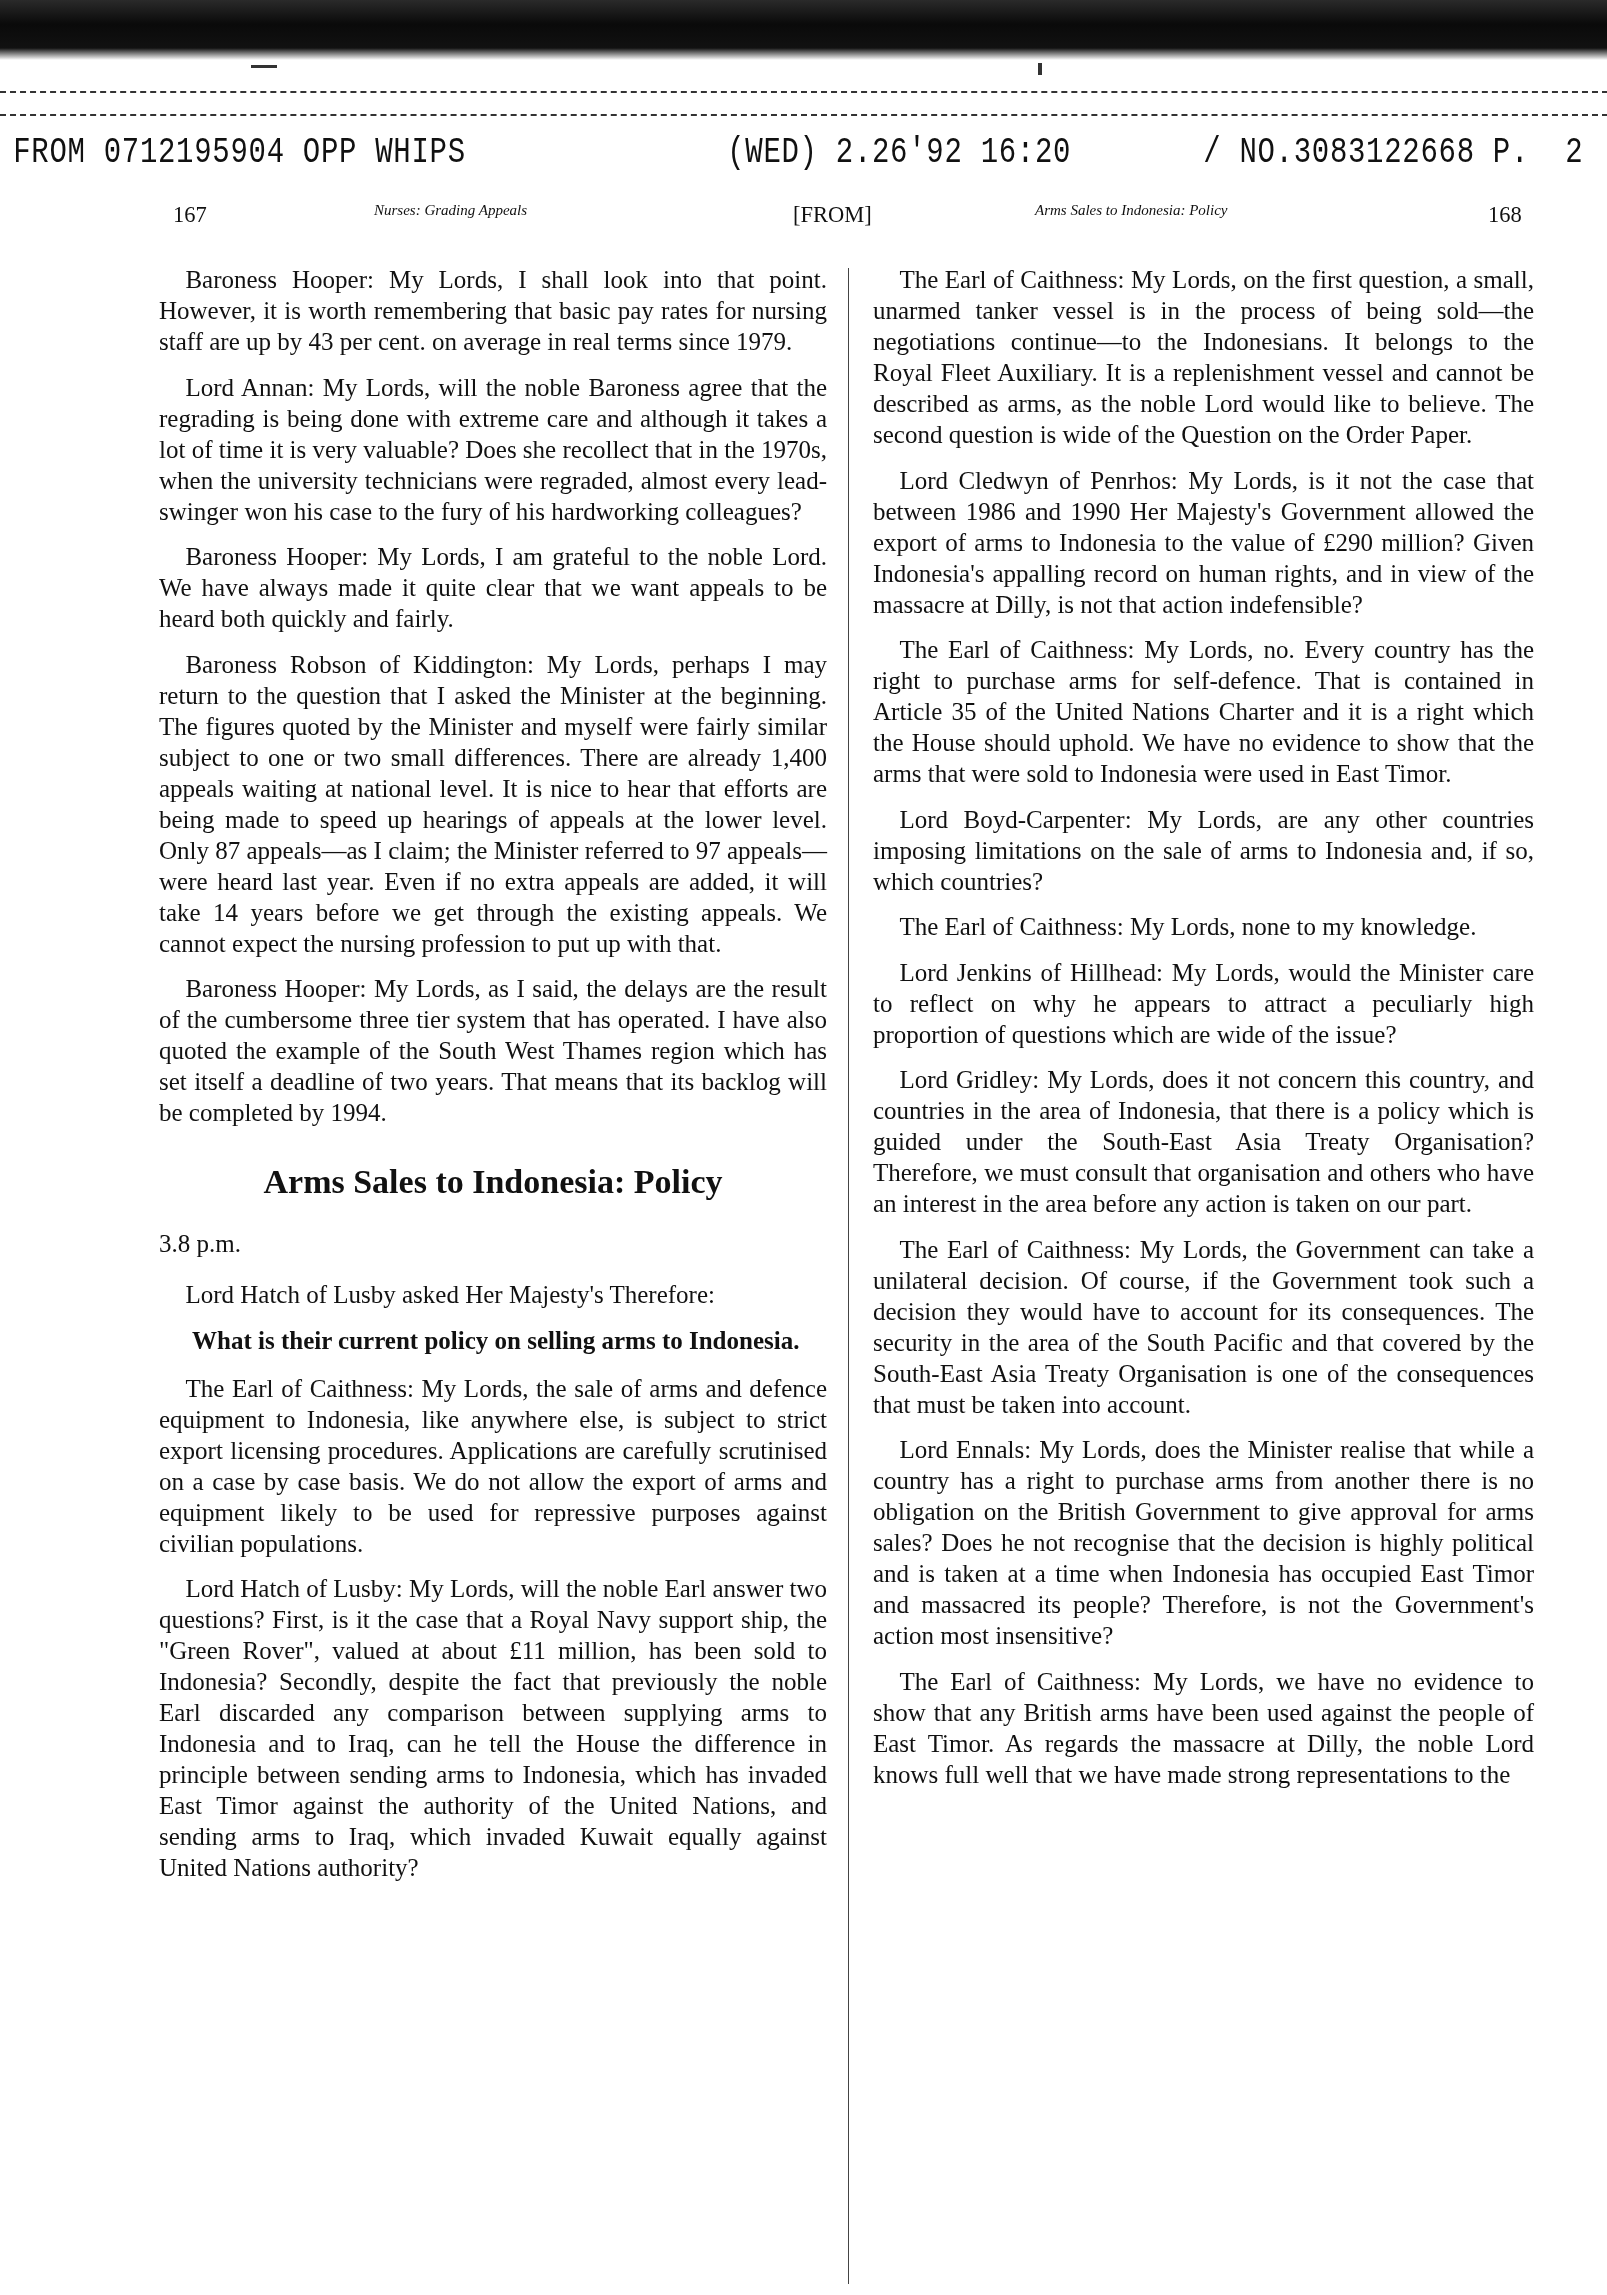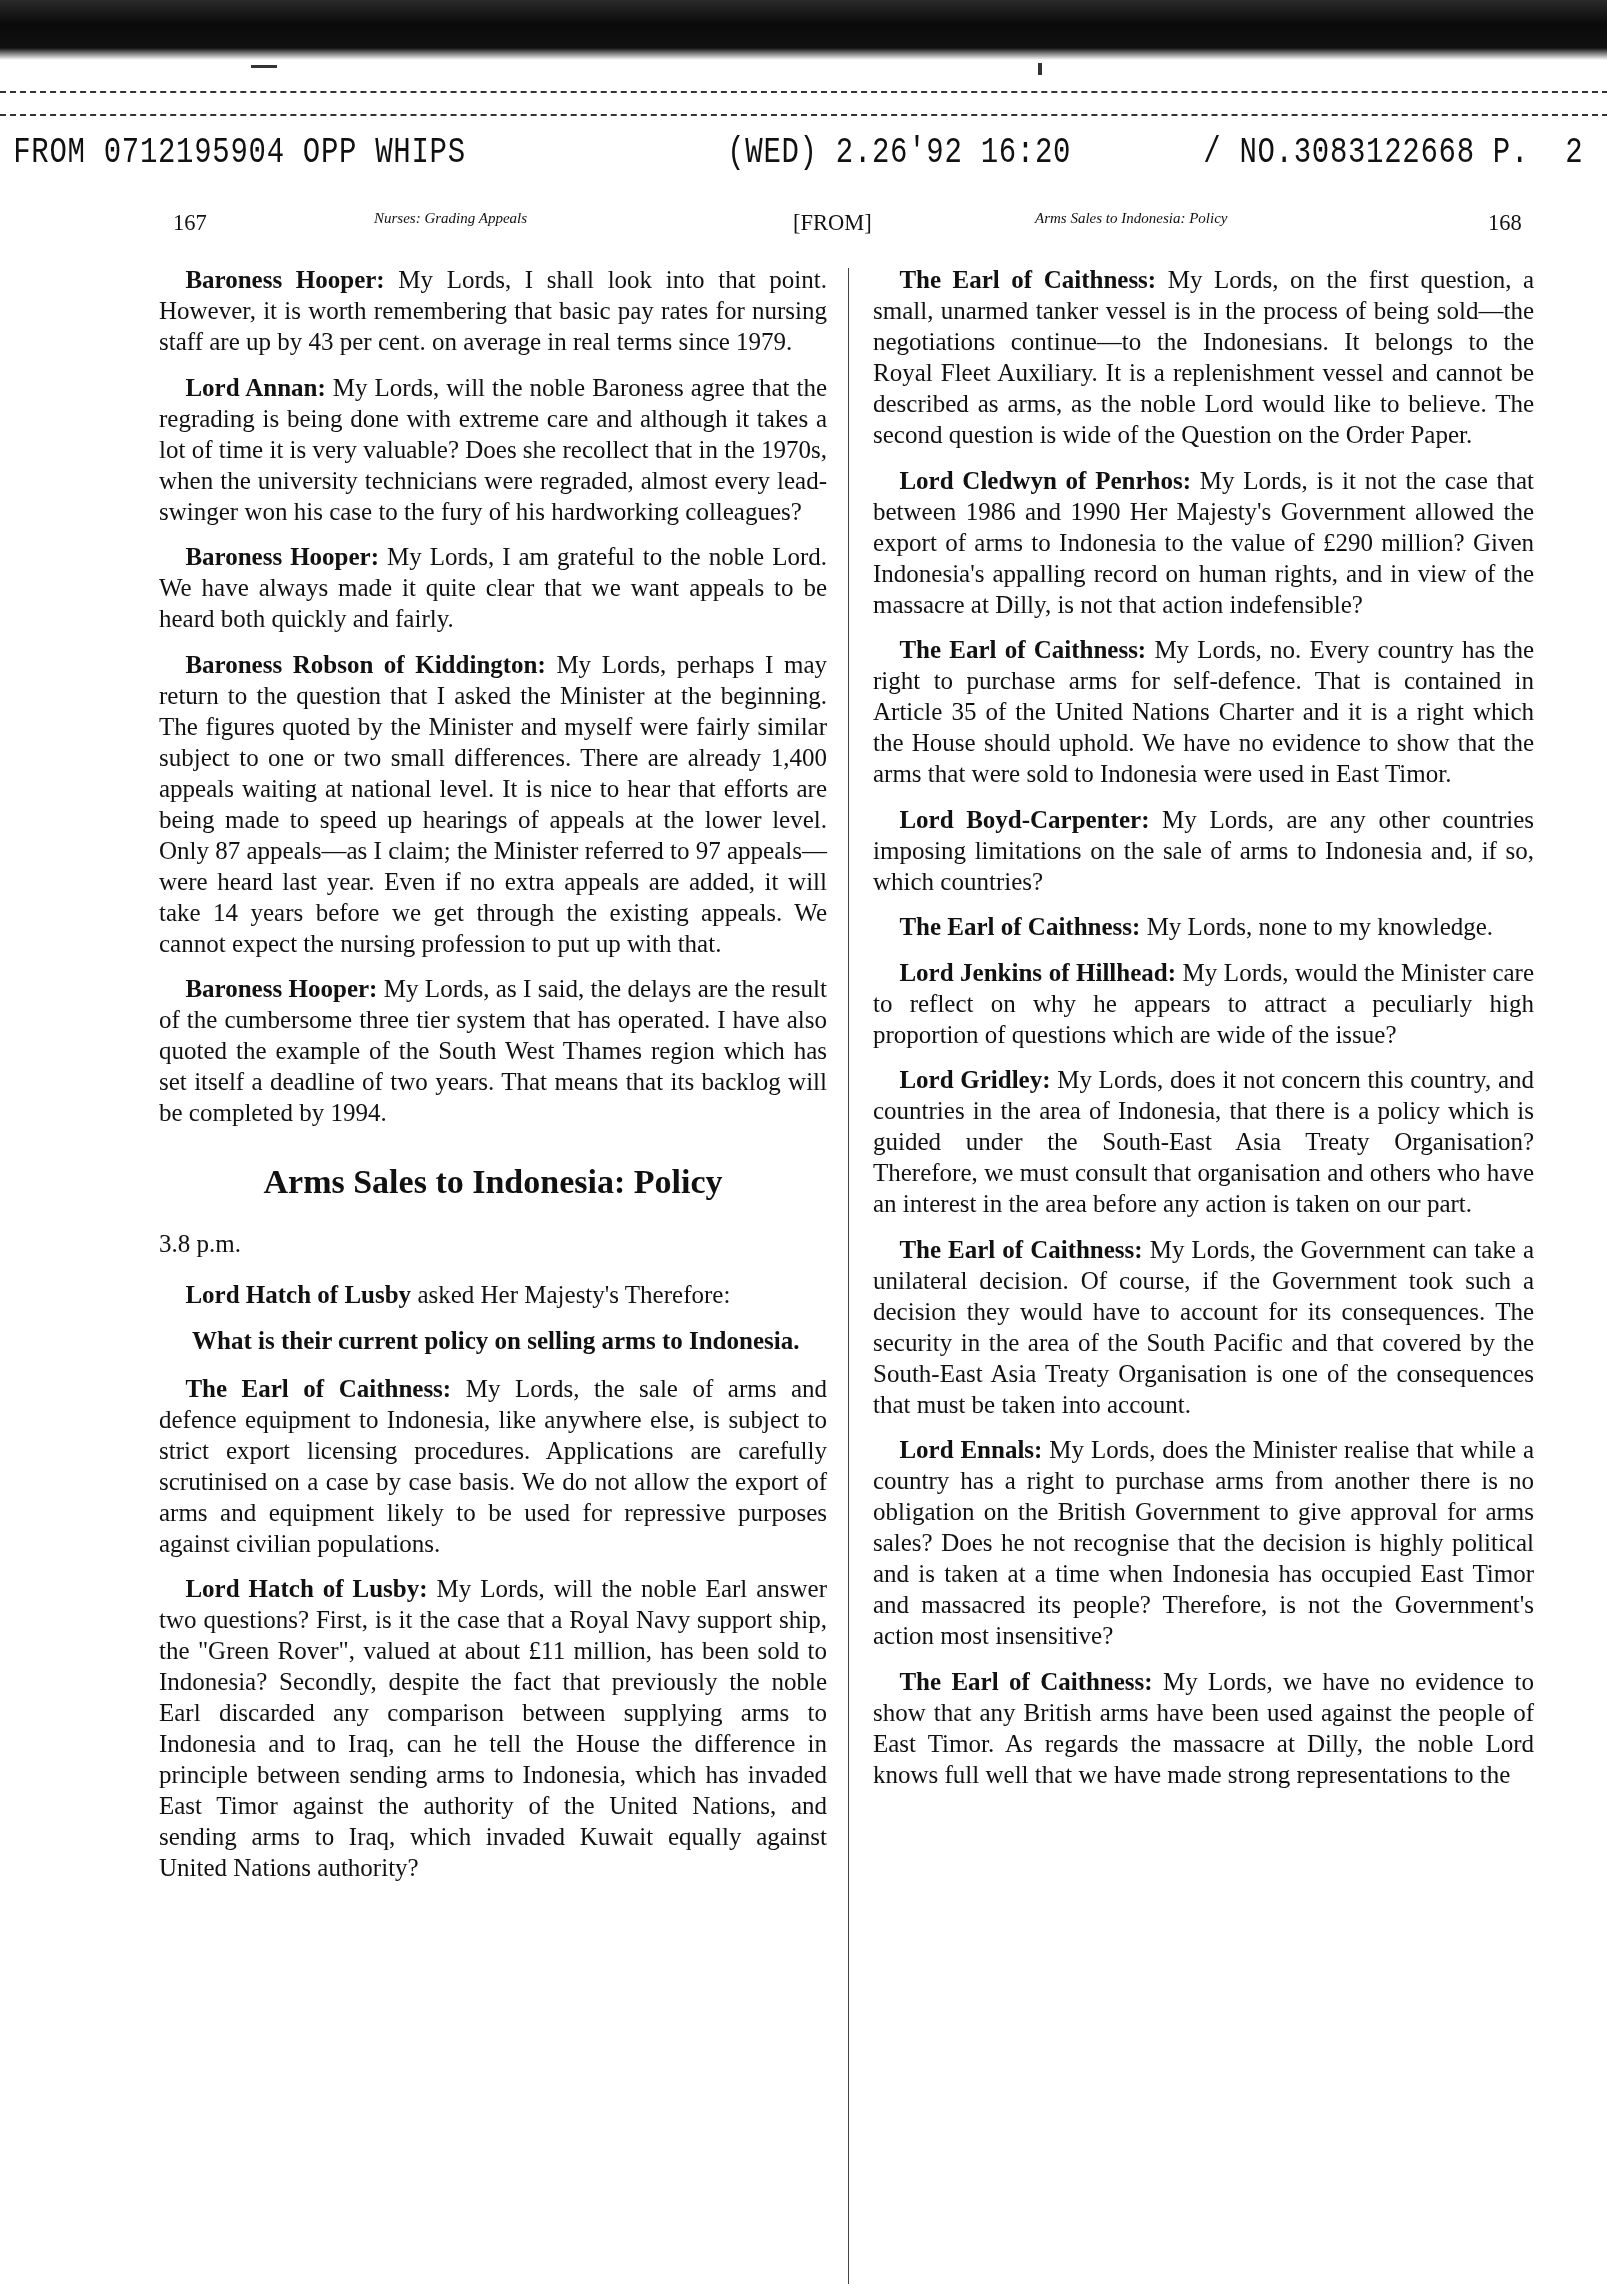--- a/index.html
+++ b/index.html
@@ -2,29 +2,29 @@
 <html style="font-size:10.6px"><head>
 <meta charset="utf-8">
 <style>
   html, body { margin: 0; padding: 0; background: #ffffff; }
   body { width: 1608px; height: 2295px; position: relative; overflow: hidden; font-family: "Liberation Serif", serif; color: #111; }
   .fax-bar { position: absolute; left: 0; top: 0; width: 1608px; height: 60px; background: linear-gradient(180deg, #2a2a2a 0%, #0a0a0a 40%, #111 80%, #fff 100%); }
   .fax-bar-speck { position: absolute; height: 2.6px; background: #333; }
   .dashed-rule { position: absolute; left: 0; width: 1608px; border-top: 2px dashed #333; }
   .fax-header { position: absolute; top: 132px; left: 13.2px; width: 1581px; height: 46px; font-family: "Liberation Mono", monospace; font-size: 29px; letter-spacing: 0.7px; transform: scaleY(1.25); transform-origin: top left; }
   .fax-header span { position: absolute; top: 0; white-space: pre; }
-  .running-head { position: absolute; top: 210px; left: 0; width: 1338px; height: 33px; font-size: 22.5px; }
+  .running-head { position: absolute; top: 202px; left: 0; width: 1338px; height: 33px; font-size: 22.5px; }
   .running-head span { position: absolute; top: 0; white-space: nowrap; }
   .running-head .it { font-style: italic; font-size: 15px; }
   .column { position: absolute; top: 264px; font-size: 25px; line-height: 31px; text-align: justify; }
   .col-left { left: 159px; width: 668px; }
   .col-right { left: 873px; width: 661px; }
   .col-divider { position: absolute; left: 848px; top: 268px; width: 1.3px; height: 2016px; background: #444; }
   .para { margin: 0 0 14.5px 0; text-indent: 26.4px; hyphens: auto; }
-  .speaker { font-weight: bold; }
+  .speaker { font-weight: normal; }
   .section-title { text-align: center; font-weight: bold; font-size: 34px; line-height: 40px; margin: 34px 0 26.4px 0; text-indent: 0; }
   .time { margin: 0 0 20px 0; text-indent: 0; }
   .question { margin: 0 0 17px 0; padding-left: 33px; text-indent: 0; font-weight: bold; }
 </style>
 </head>
 <body>
 
 <div class="fax-bar"></div>
 <div class="fax-bar-speck" style="left:251px;top:65px;width:26.4px;"></div>
 <div class="fax-bar-speck" style="left:1038px;top:63px;width:4px;height:12px;"></div>

